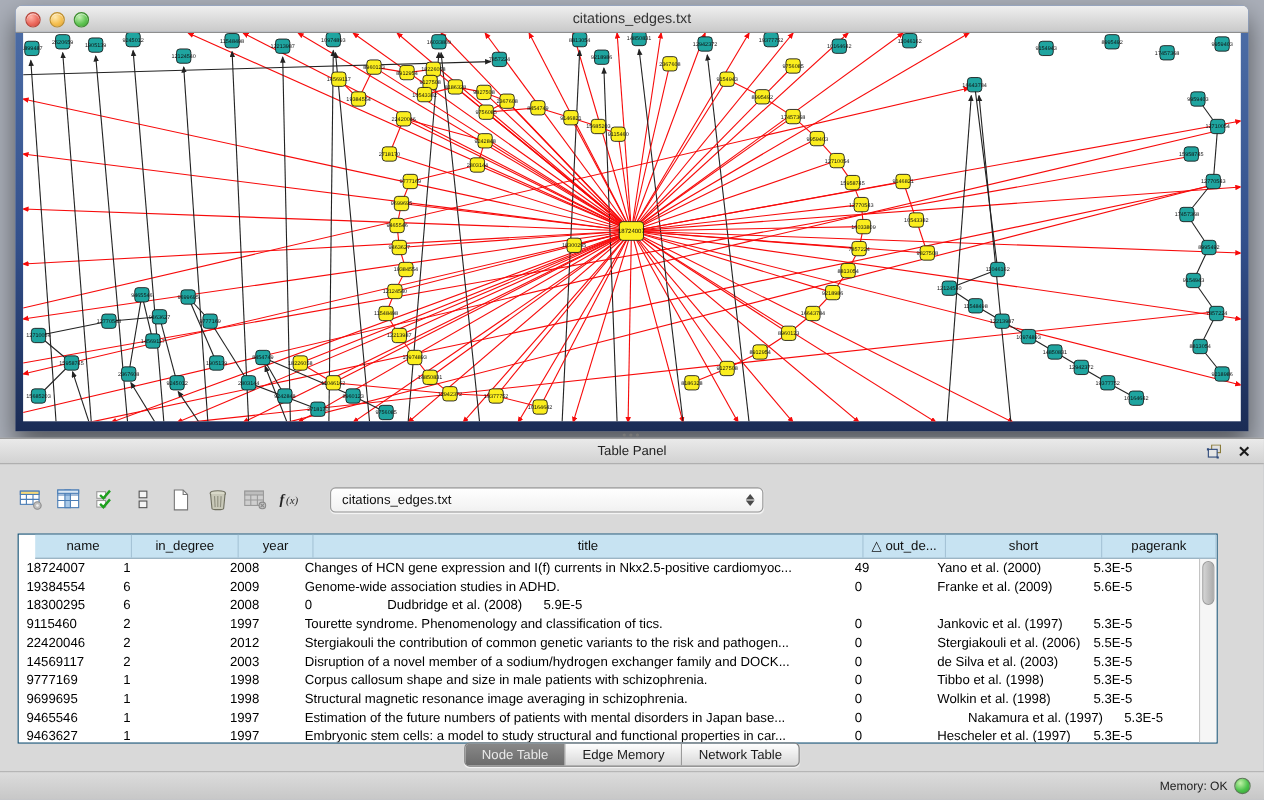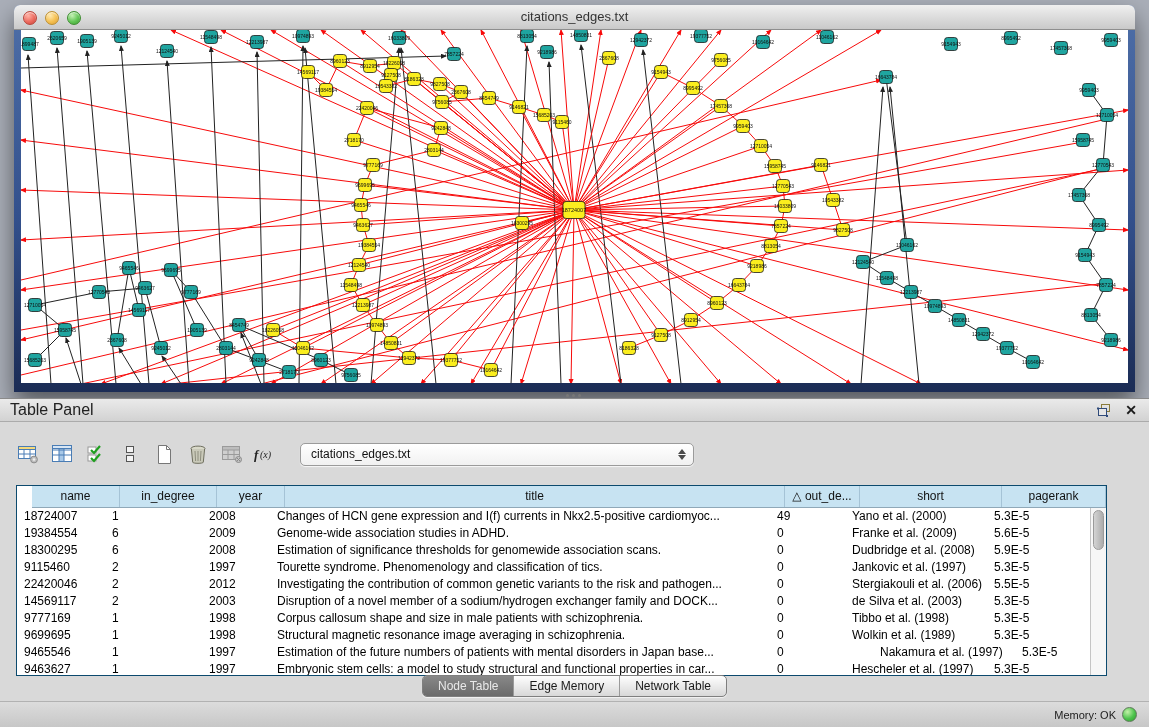--- a/index.html
+++ b/index.html
@@ -16,21 +16,21 @@
   .light{width:12px;height:12px;border-radius:50%;box-shadow:inset 0 1px 1px rgba(255,255,255,.7);}
   .light.red{background:radial-gradient(circle at 35% 30%,#FFB3A7,#EC6A5E 55%,#C94439);border:1px solid #B8453A;}
   .light.yellow{background:radial-gradient(circle at 35% 30%,#FFE9B0,#F5BF4F 55%,#D9A03A);border:1px solid #BD8F2F;}
   .light.green{background:radial-gradient(circle at 35% 30%,#C4F0B4,#61C554 55%,#3E9D33;);border:1px solid #3E8D30;background:radial-gradient(circle at 35% 30%,#C4F0B4,#61C554 55%,#3E9D33);}
   .net-canvas{position:absolute;left:7px;top:25px;right:7px;bottom:9px;background:#fff;overflow:hidden;}
   .net-canvas svg{display:block;}
   
   .table-panel{position:absolute;left:0;top:398px;right:0;bottom:0;background:#D9D9D9;border-top:1px solid #8A8A8A;}
   .panel-header{position:absolute;left:0;top:0;right:0;height:22px;
       background:linear-gradient(#EAEAEA,#D2D2D2);border-bottom:1px solid #ABABAB;}
-  .panel-title{font-size:16px;color:#222;line-height:22px;padding-left:10px;}
+  .panel-title{font-size:12px;color:#222;line-height:22px;text-align:center;}
   .panel-header-icons{position:absolute;right:12px;top:0;height:22px;display:flex;align-items:center;gap:13px;}
   .float-ic svg{display:block;}
   .close-ic{font-size:14px;font-weight:bold;color:#1a1a1a;line-height:22px;cursor:default;}
   .grip{position:absolute;left:566px;top:-5px;width:16px;height:4px;display:flex;gap:3px;}
   .grip i{width:3px;height:3px;border-radius:50%;background:#787878;}
   .toolbar{position:absolute;left:14px;top:40px;right:14px;height:30px;display:flex;align-items:center;}
   .tb-btn{width:27px;height:27px;display:flex;align-items:center;justify-content:center;margin-right:7px;}
   .tb-btn svg{display:block;}
   .combo{margin-left:14px;width:392px;height:21px;border:1px solid #9B9B9B;border-radius:5px;
       background:linear-gradient(#FFFFFF,#F1F1F1);position:relative;display:flex;align-items:center;box-shadow:0 1px 1px rgba(255,255,255,.8);}
@@ -644,39 +644,38 @@
               <div class="td" style="width: 68px;">2009</div>
               <div class="td" style="width: 500px;">Genome-wide association studies in ADHD.</div>
               <div class="td" style="width: 75px;">0</div>
               <div class="td" style="width: 142px;">Franke et al. (2009)</div>
               <div class="td" style="width: 104px;">5.6E-5</div>
             </div>
             <div class="tr">
               <div class="td" style="width: 88px;">18300295</div>
               <div class="td" style="width: 97px;">6</div>
               <div class="td" style="width: 68px;">2008</div>
-              <div class="td" style="width: 500px;">Estimation of significance thresholds for genomewide association scans.</div>
               <div class="td" style="width: 75px;">0</div>
               <div class="td" style="width: 142px;">Dudbridge et al. (2008)</div>
               <div class="td" style="width: 104px;">5.9E-5</div>
             </div>
             <div class="tr">
               <div class="td" style="width: 88px;">9115460</div>
               <div class="td" style="width: 97px;">2</div>
               <div class="td" style="width: 68px;">1997</div>
               <div class="td" style="width: 500px;">Tourette syndrome. Phenomenology and classification of tics.</div>
               <div class="td" style="width: 75px;">0</div>
               <div class="td" style="width: 142px;">Jankovic et al. (1997)</div>
               <div class="td" style="width: 104px;">5.3E-5</div>
             </div>
             <div class="tr">
               <div class="td" style="width: 88px;">22420046</div>
               <div class="td" style="width: 97px;">2</div>
               <div class="td" style="width: 68px;">2012</div>
-              <div class="td" style="width: 500px;">Investigating the contribution of common genetic variants to the risk and pathogen...</div>
+              <div class="td" style="width: 500px;">Stergiakouli the contribution of common genetic variants to the risk and pathogen...</div>
               <div class="td" style="width: 75px;">0</div>
               <div class="td" style="width: 142px;">Stergiakouli et al. (2006)</div>
               <div class="td" style="width: 104px;">5.5E-5</div>
             </div>
             <div class="tr">
               <div class="td" style="width: 88px;">14569117</div>
               <div class="td" style="width: 97px;">2</div>
               <div class="td" style="width: 68px;">2003</div>
               <div class="td" style="width: 500px;">Disruption of a novel member of a sodium/hydrogen exchanger family and DOCK...</div>
               <div class="td" style="width: 75px;">0</div>
@@ -691,21 +690,21 @@
               <div class="td" style="width: 75px;">0</div>
               <div class="td" style="width: 142px;">Tibbo et al. (1998)</div>
               <div class="td" style="width: 104px;">5.3E-5</div>
             </div>
             <div class="tr">
               <div class="td" style="width: 88px;">9699695</div>
               <div class="td" style="width: 97px;">1</div>
               <div class="td" style="width: 68px;">1998</div>
               <div class="td" style="width: 500px;">Structural magnetic resonance image averaging in schizophrenia.</div>
               <div class="td" style="width: 75px;">0</div>
-              <div class="td" style="width: 142px;">Wolkin et al. (1989)</div>
+              <div class="td" style="width: 142px;">Wolkin et al. (1998)</div>
               <div class="td" style="width: 104px;">5.3E-5</div>
             </div>
             <div class="tr">
               <div class="td" style="width: 88px;">9465546</div>
               <div class="td" style="width: 97px;">1</div>
               <div class="td" style="width: 68px;">1997</div>
               <div class="td" style="width: 500px;">Estimation of the future numbers of patients with mental disorders in Japan base...</div>
               <div class="td" style="width: 75px;">0</div>
               <div class="td" style="width: 142px; margin-left: 28px;">Nakamura et al. (1997)</div>
               <div class="td" style="width: 104px;">5.3E-5</div>

